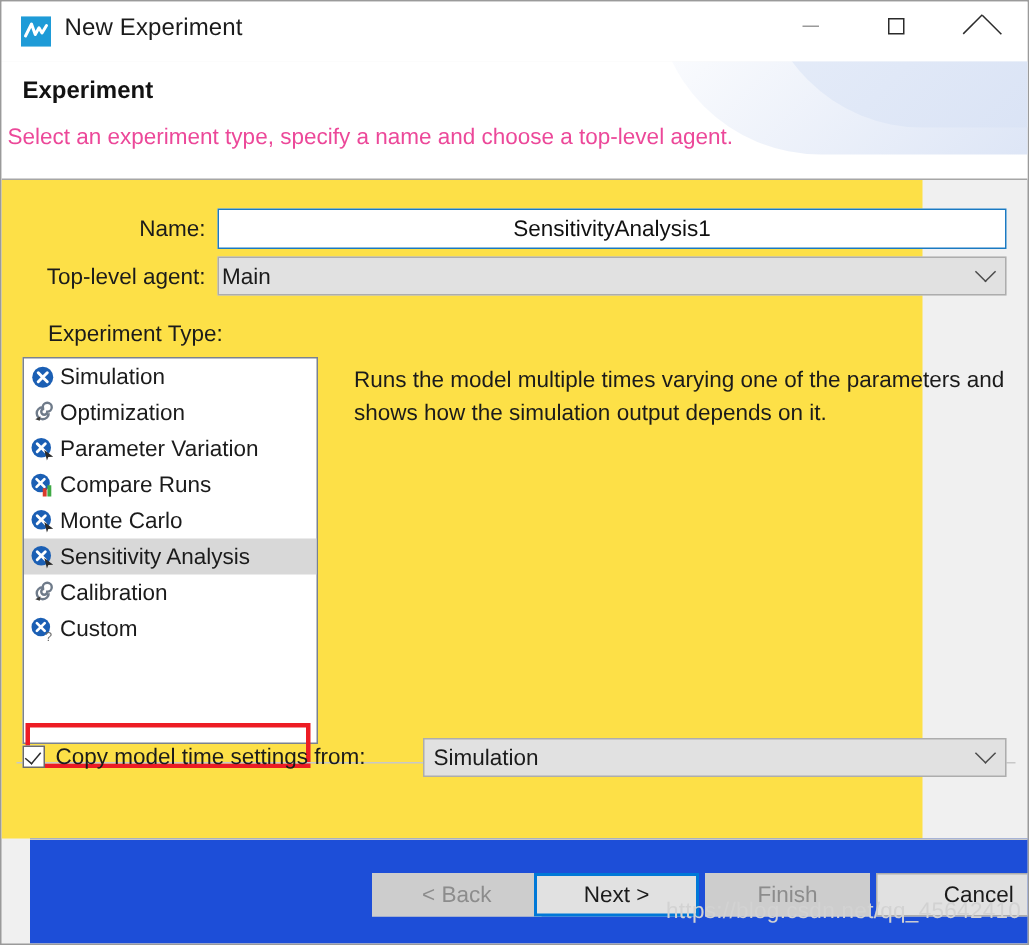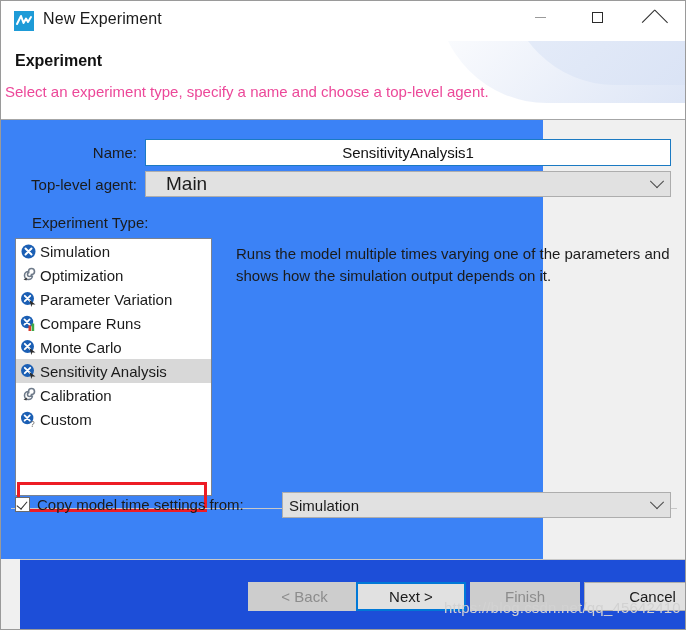--- a/index.html
+++ b/index.html
@@ -118,23 +118,23 @@
     position: absolute;
     left: 4px; top: 42px;
     font-size: 15px;
     color: #ec4899;
   }
 
   
   .body {
     position: absolute;
     left: 0; top: 119px;
-    width: 542px;
+    width: 614px;
     height: 439px;
-    background: #3b82f6;
+    background: #fde047;
   }
 
   .form-label {
     position: absolute;
     font-size: 15px;
     color: #1b1b1b;
     text-align: right;
     white-space: nowrap;
   }
   .lbl-name { left: 0; top: 24px; width: 136px; }
@@ -159,23 +159,23 @@
     position: absolute;
     left: 144px; top: 51px;
     width: 526px; height: 26px;
     box-sizing: border-box;
     background: #e1e1e1;
     border: 1px solid #adadad;
     display: flex;
     align-items: center;
   }
   .agent-combo .combo-value {
-    font-size: 19px;
-    color: #1b1b1b;
-    padding-left: 20px;
+    font-size: 15px;
+    color: #1b1b1b;
+    padding-left: 2px;
     flex: 1;
   }
   .combo-arrow {
     width: 26px;
     display: flex;
     align-items: center;
     justify-content: center;
     color: #4a4a4a;
   }
   .chev {

